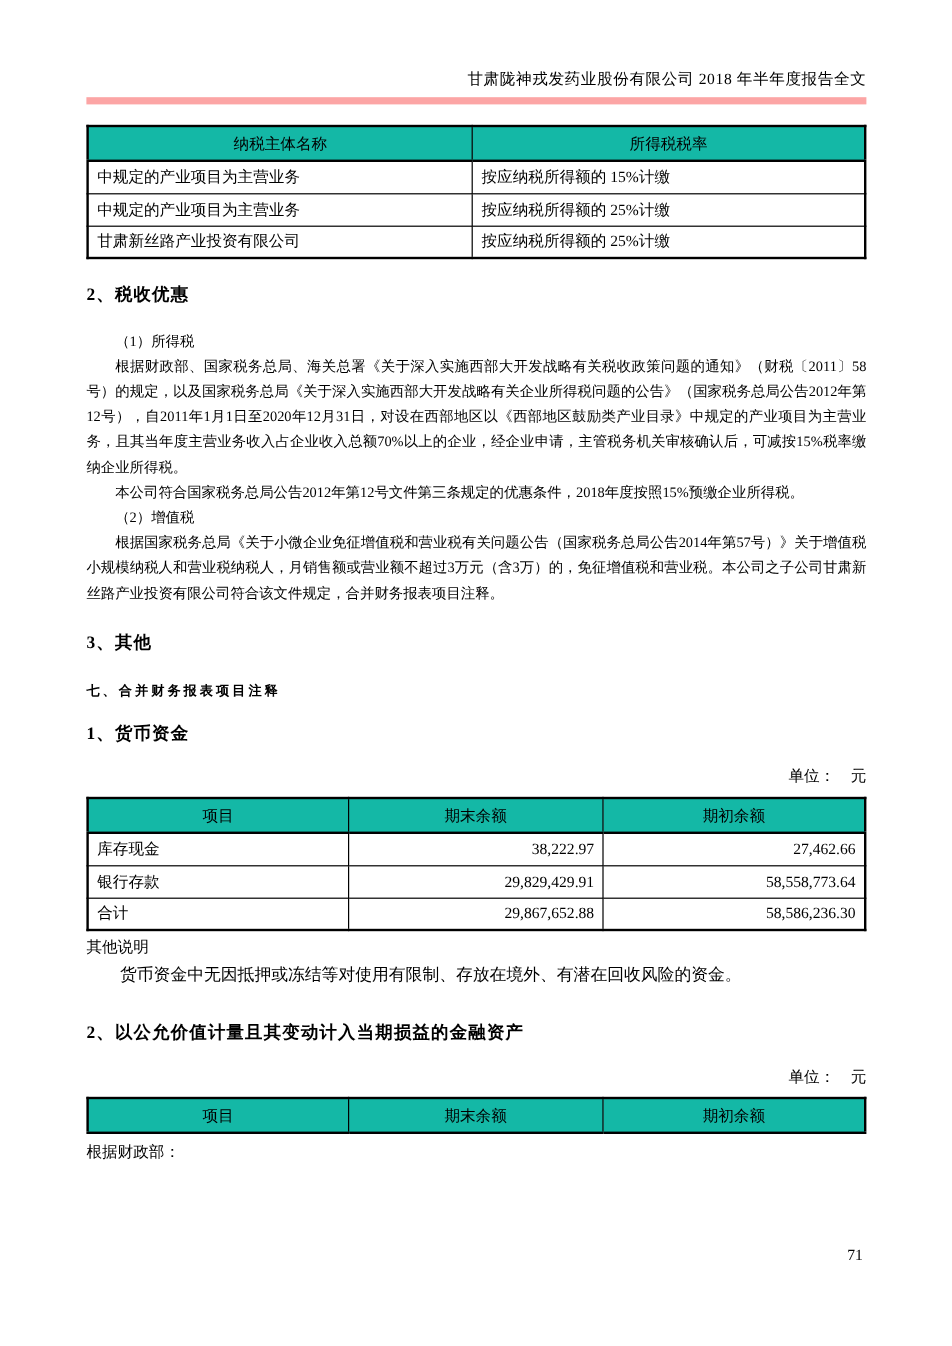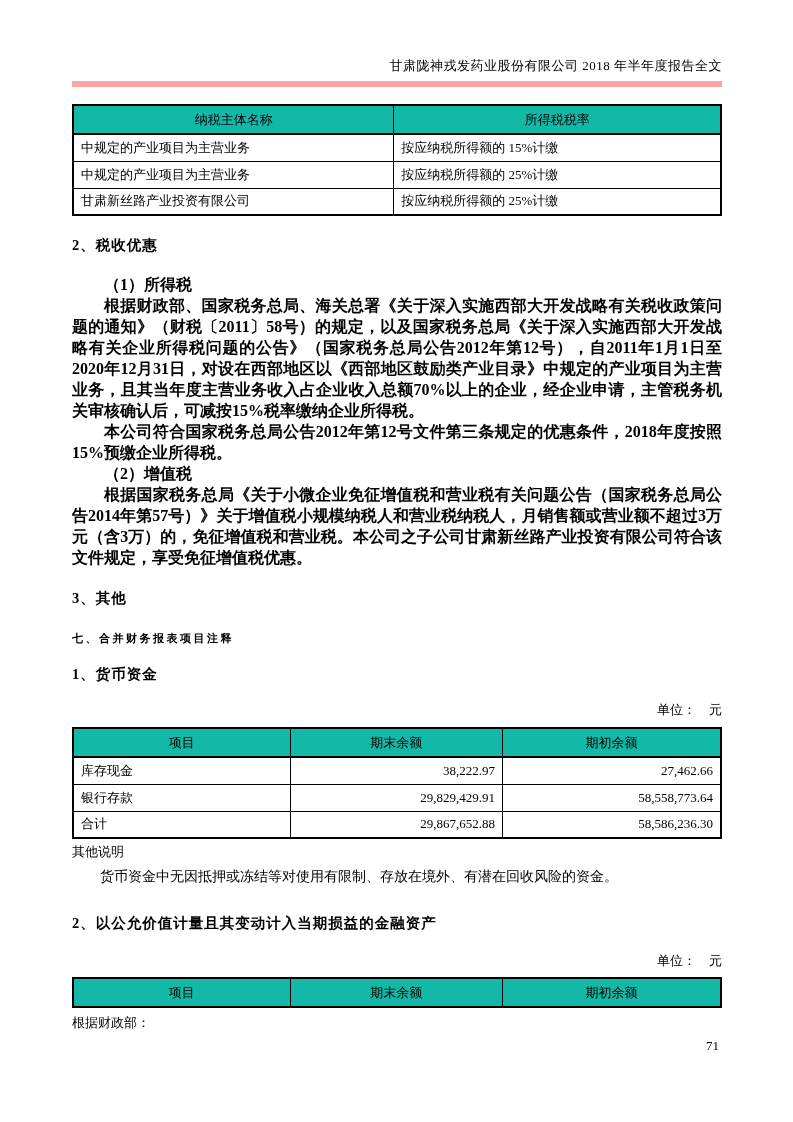--- a/index.html
+++ b/index.html
@@ -58,24 +58,23 @@
   .h2-funds { margin-top: 19px; }
   .h2-fv { margin-top: 27px; }
   .h1 {
     margin-top: 23px;
     font-size: 11px;
     font-weight: bold;
     letter-spacing: 2.5px;
   }
   .text-block {
     margin-top: 19px;
-    font-size: 16px;
+    font-size: 12px;
     line-height: 21px;
     text-align: justify;
-    font-weight: bold;
   }
   .text-block p, .text-block .subhead { text-indent: 2em; }
   .unit-line {
     font-size: 13px;
     text-align: right;
   }
   .unit-line-funds { margin-top: 17px; }
   .unit-line-fv { margin-top: 19px; }
   .unit-line .unit-value { margin-left: 13px; }
   .note-label { margin-top: 4px; font-size: 13px; }
@@ -128,21 +127,21 @@
     </tbody>
   </table>
 
   <div class="h2 h2-tax">2、税收优惠</div>
 
   <div class="text-block">
     <div class="subhead">（1）所得税</div>
     <p>根据财政部、国家税务总局、海关总署《关于深入实施西部大开发战略有关税收政策问题的通知》（财税〔2011〕58号）的规定，以及国家税务总局《关于深入实施西部大开发战略有关企业所得税问题的公告》（国家税务总局公告2012年第12号），自2011年1月1日至2020年12月31日，对设在西部地区以《西部地区鼓励类产业目录》中规定的产业项目为主营业务，且其当年度主营业务收入占企业收入总额70%以上的企业，经企业申请，主管税务机关审核确认后，可减按15%税率缴纳企业所得税。</p>
     <p>本公司符合国家税务总局公告2012年第12号文件第三条规定的优惠条件，2018年度按照15%预缴企业所得税。</p>
     <div class="subhead">（2）增值税</div>
-    <p>根据国家税务总局《关于小微企业免征增值税和营业税有关问题公告（国家税务总局公告2014年第57号）》关于增值税小规模纳税人和营业税纳税人，月销售额或营业额不超过3万元（含3万）的，免征增值税和营业税。本公司之子公司甘肃新丝路产业投资有限公司符合该文件规定，享受免征增值税优惠。</p>
+    <p>根据国家税务总局《关于小微企业免征增值税和营业税有关问题公告（国家税务总局公告2014年第57号）》关于增值税小规模纳税人和营业税纳税人，月销售额或营业额不超过3万元（含3万）的，免征增值税和营业税。本公司之子公司甘肃新丝路产业投资有限公司符合该文件规定，合并财务报表项目注释。</p>
   </div>
 
   <div class="h2 h2-other">3、其他</div>
 
   <div class="h1">七、合并财务报表项目注释</div>
 
   <div class="h2 h2-funds">1、货币资金</div>
 
   <div class="unit-line unit-line-funds">
     <span>单位：</span><span class="unit-value">元</span>

